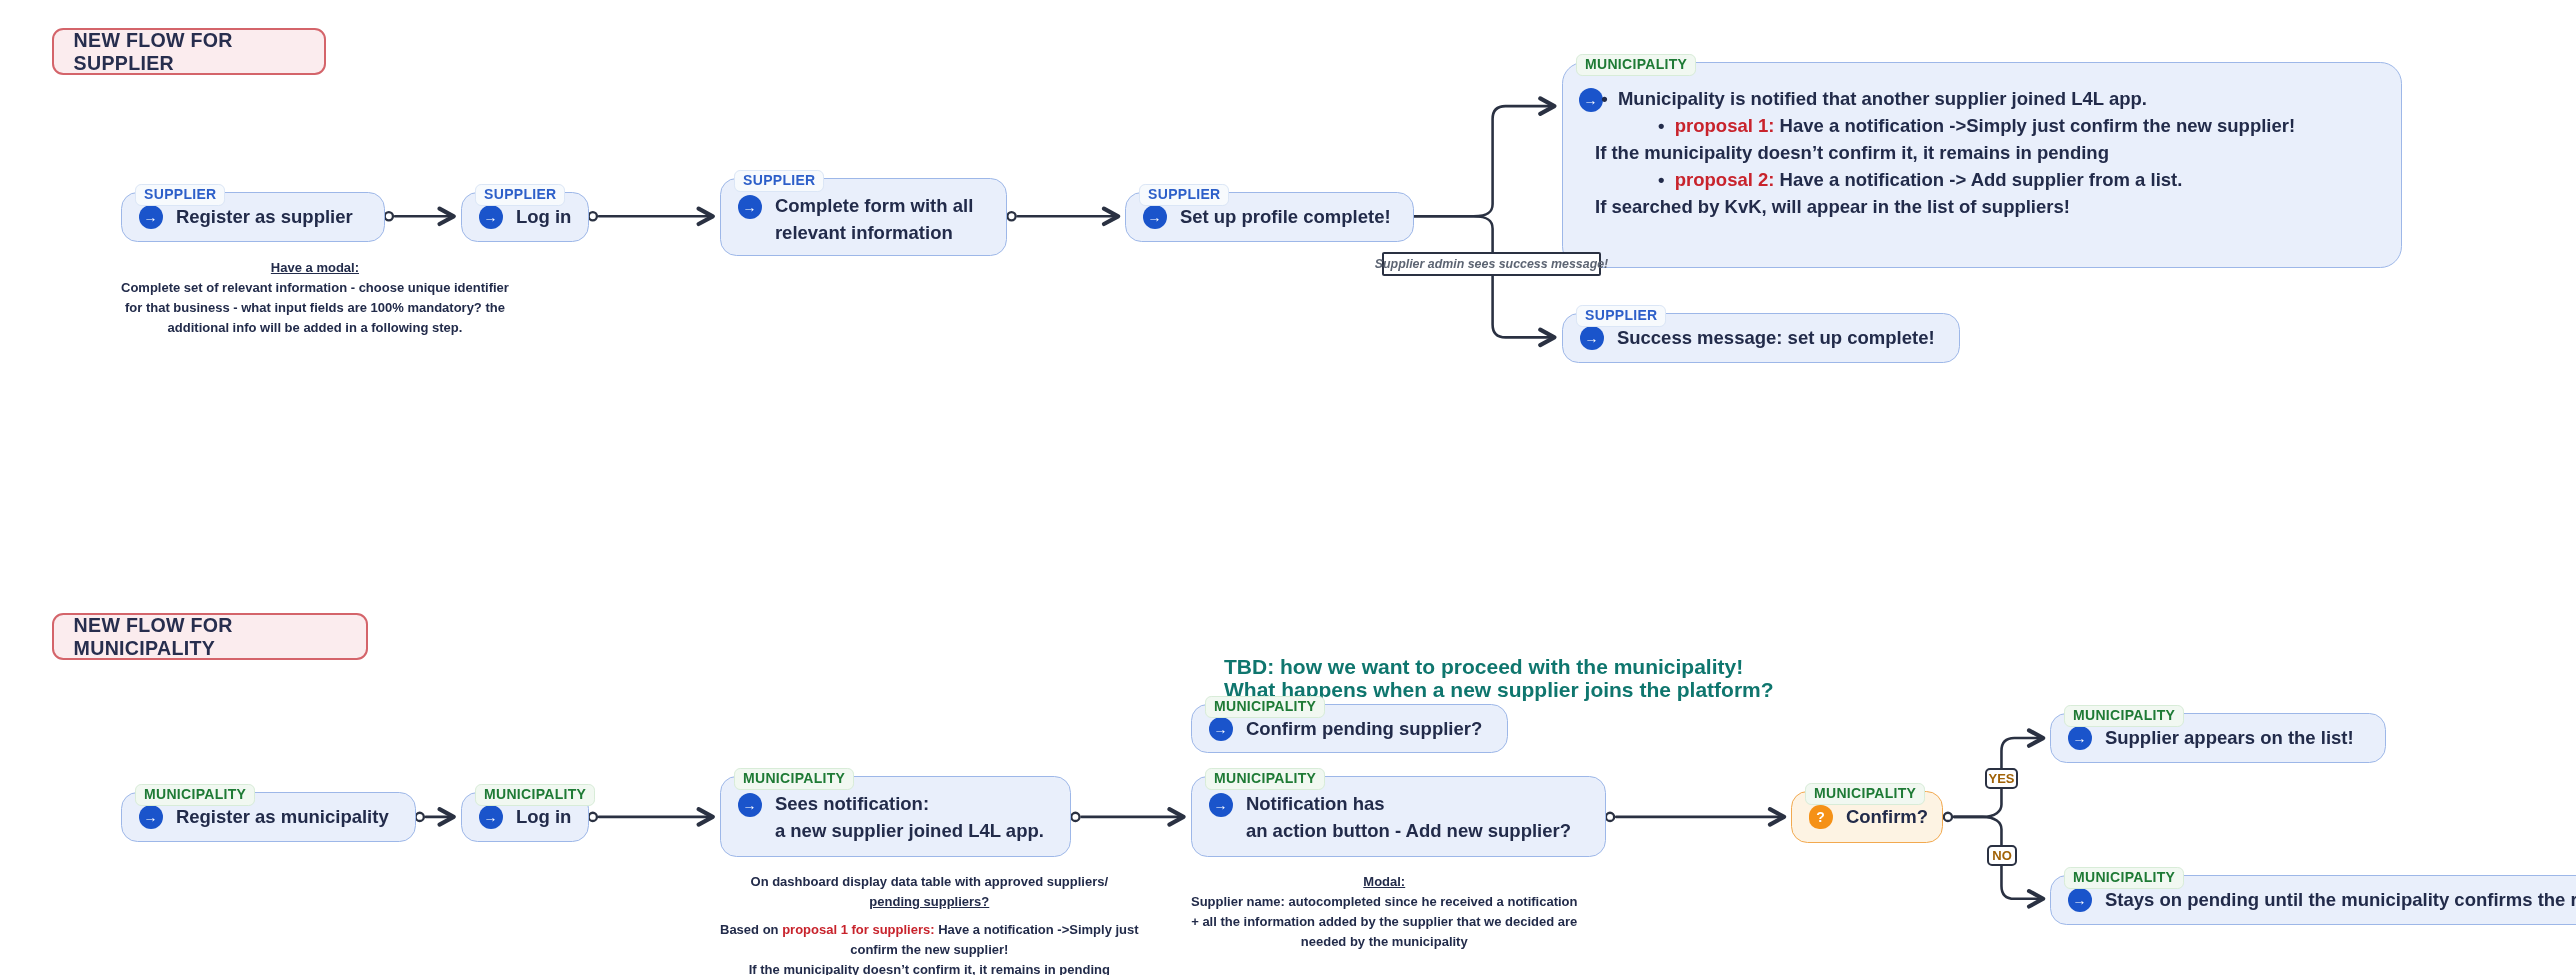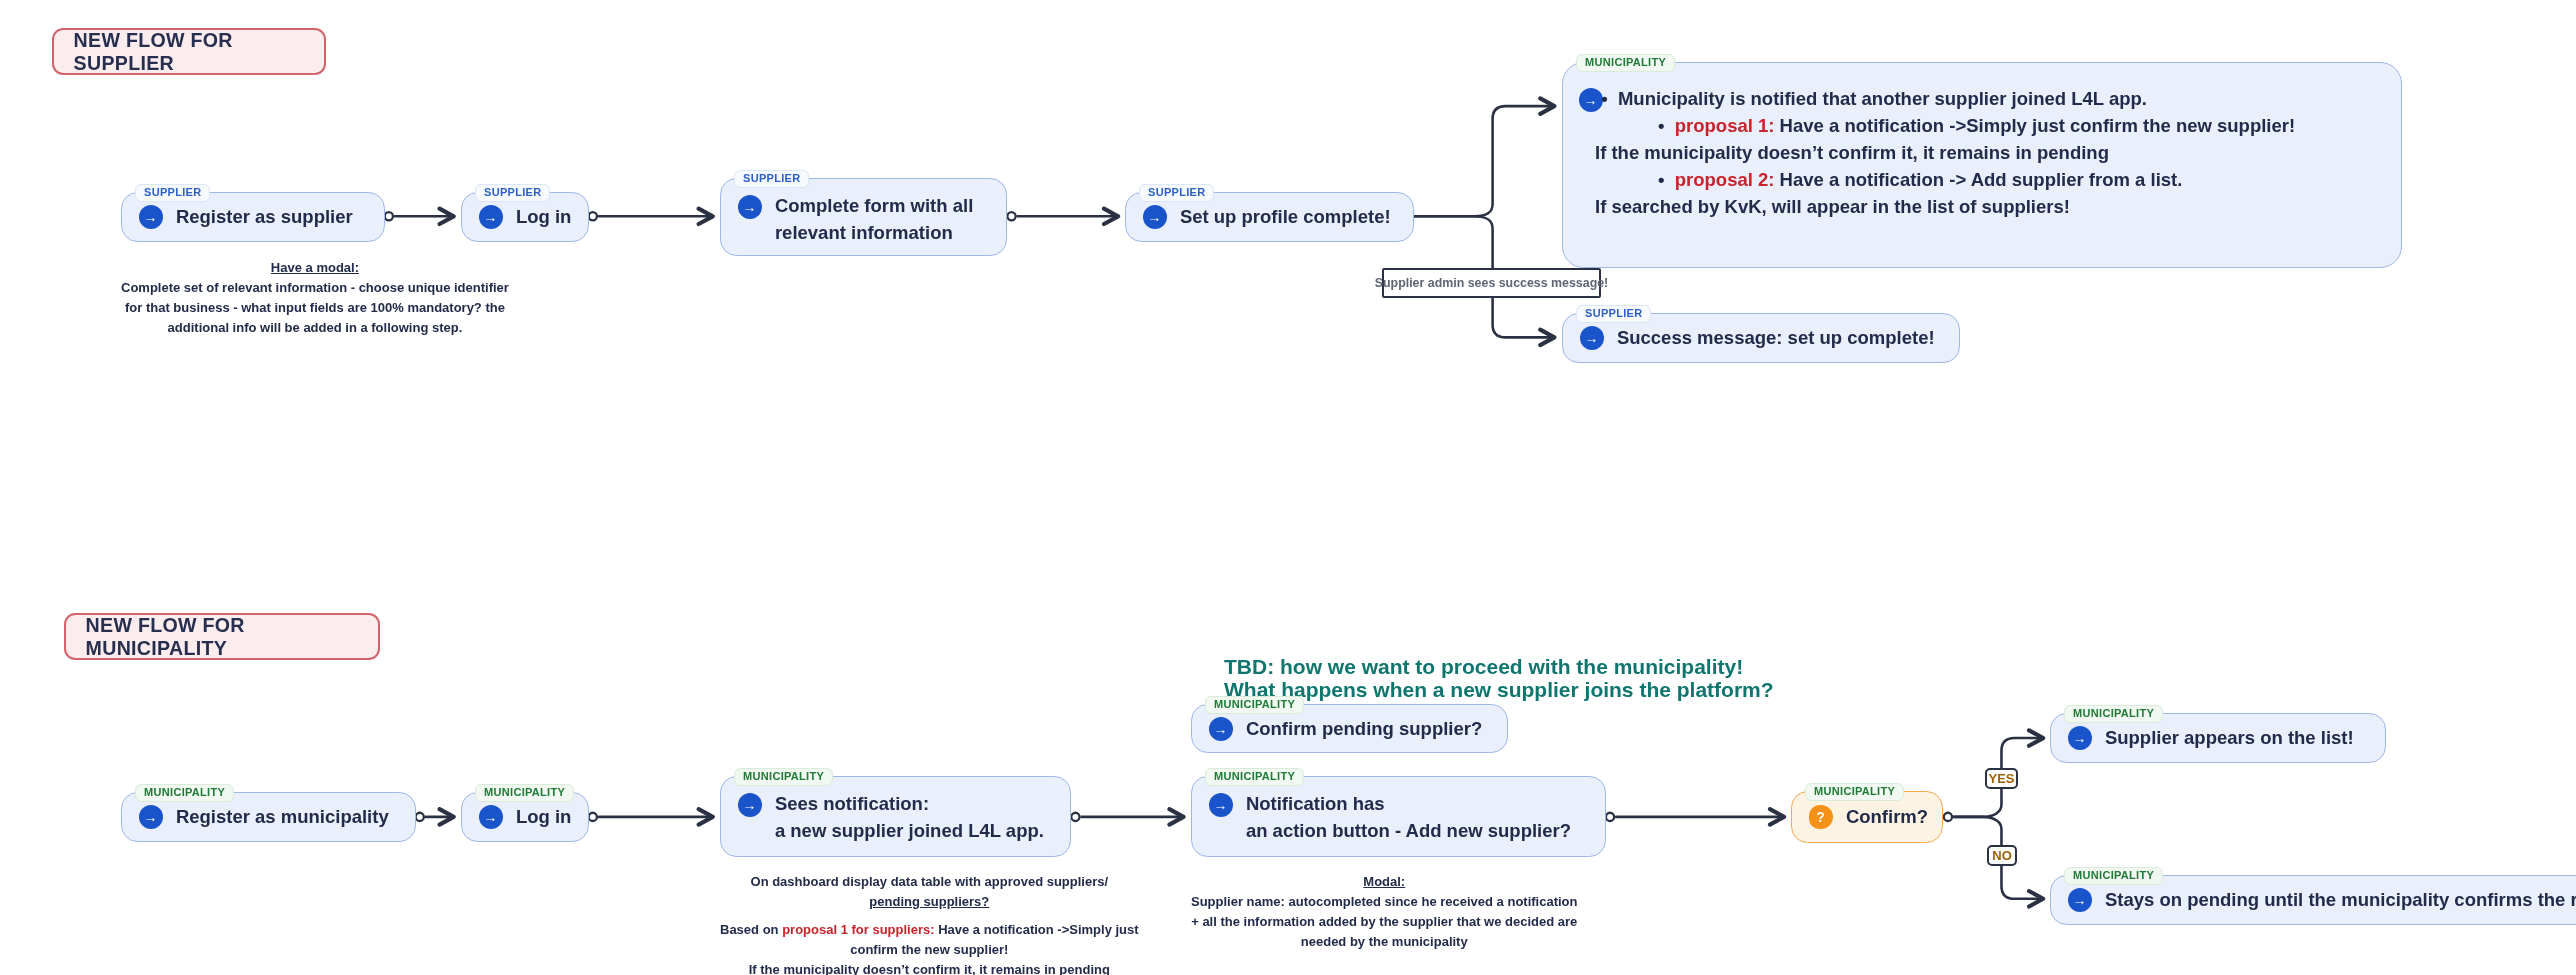--- a/index.html
+++ b/index.html
@@ -14,21 +14,21 @@
     display:flex;align-items:center;padding:0 19.6px;box-sizing:border-box;letter-spacing:0.3px;}
 
   .node{position:absolute;z-index:2;background:#e9effb;border:1.5px solid #9db7e8;
     border-radius:16.5px;display:flex;align-items:center;gap:13.4px;padding:0 16.5px;
     box-sizing:border-box;color:#222b4a;font-weight:bold;font-size:18.5px;white-space:nowrap;}
   .node.tall{align-items:flex-start;padding-top:13.4px;}
   .node.tall .ntext{line-height:27px;}
   .node.tall .aicon{margin-top:2.6px;}
   .node.decision{background:#fdf3e3;border-color:#f2a94f;}
 
-  .tag{position:absolute;top:-9.3px;left:13.4px;font-size:11px;font-weight:bold;
+  .tag{position:absolute;top:-9.3px;left:13.4px;font-size:14px;font-weight:bold;
     padding:1.5px 7.7px;border-radius:6.2px;line-height:1.25;letter-spacing:0.3px;white-space:nowrap;}
   .tag.sup{color:#2d5fc9;background:#f7fafd;border:1px solid #dbe6f6;text-align:center;}
   .tag.mun{color:#1e7a35;background:#f1f8f1;border:1px solid #d8ecd8;}
 
   .aicon{width:24px;height:24px;border-radius:50%;background:#1a54cb;color:#ffffff;
     display:flex;align-items:center;justify-content:center;font-size:14px;font-weight:bold;
     flex:0 0 24px;}
   .qicon{background:#f59117;border-radius:46% 50% 50% 42%;}
 
   .bigbox{position:absolute;z-index:2;background:#e9effb;border:1.5px solid #9db7e8;
@@ -87,21 +87,21 @@
       <circle cx="2730" cy="420" r="8"></circle>
       <circle cx="814" cy="1586" r="8"></circle>
       <circle cx="1150" cy="1586" r="8"></circle>
       <circle cx="2087" cy="1586" r="8"></circle>
       <circle cx="3125" cy="1586" r="8"></circle>
       <circle cx="3781" cy="1586" r="8"></circle>
     </g>
   </svg>
 
   <div class="title-badge" style="left:52px;top:28px;width:274px;height:47px;">NEW FLOW FOR SUPPLIER</div>
-  <div class="title-badge" style="left:52px;top:613px;width:316px;height:47px;margin-left:12px;">NEW FLOW FOR MUNICIPALITY</div>
+  <div class="title-badge" style="left:52px;top:613px;width:316px;height:47px;">NEW FLOW FOR MUNICIPALITY</div>
 
   <div class="node" style="left:121px;top:192px;width:264px;height:50px;">
     <span class="tag sup">SUPPLIER</span>
     <span class="aicon">→</span>
     <span class="ntext">Register as supplier</span>
   </div>
 
   <div class="node" style="left:461px;top:192px;width:128px;height:50px;">
     <span class="tag sup">SUPPLIER</span>
     <span class="aicon">→</span>
@@ -137,21 +137,21 @@
       </div>
       <div>If the municipality doesn’t confirm it, it remains in pending</div>
       <div class="bb-l2">
         <span>•</span>&nbsp;
         <span class="red">proposal 2:</span><span> Have a notification -&gt; Add supplier from a list.</span>
       </div>
       <div>If searched by KvK, will appear in the list of suppliers!</div>
     </div>
   </div>
 
-  <div class="elabel" style="left:1382px;top:268px;width:219px;height:30px;">Supplier admin sees success message!</div>
+  <div class="elabel" style="left:1382px;top:252px;width:219px;height:24px;font-style:italic;">Supplier admin sees success message!</div>
 
   <div class="node" style="left:1562px;top:313px;width:398px;height:50px;">
     <span class="tag sup">SUPPLIER</span>
     <span class="aicon">→</span>
     <span class="ntext">Success message: set up complete!</span>
   </div>
 
   <div class="note" style="left:121px;top:258px;">
     <div class="u">Have a modal:</div>
     <div>Complete set of relevant information - choose unique identifier</div>

